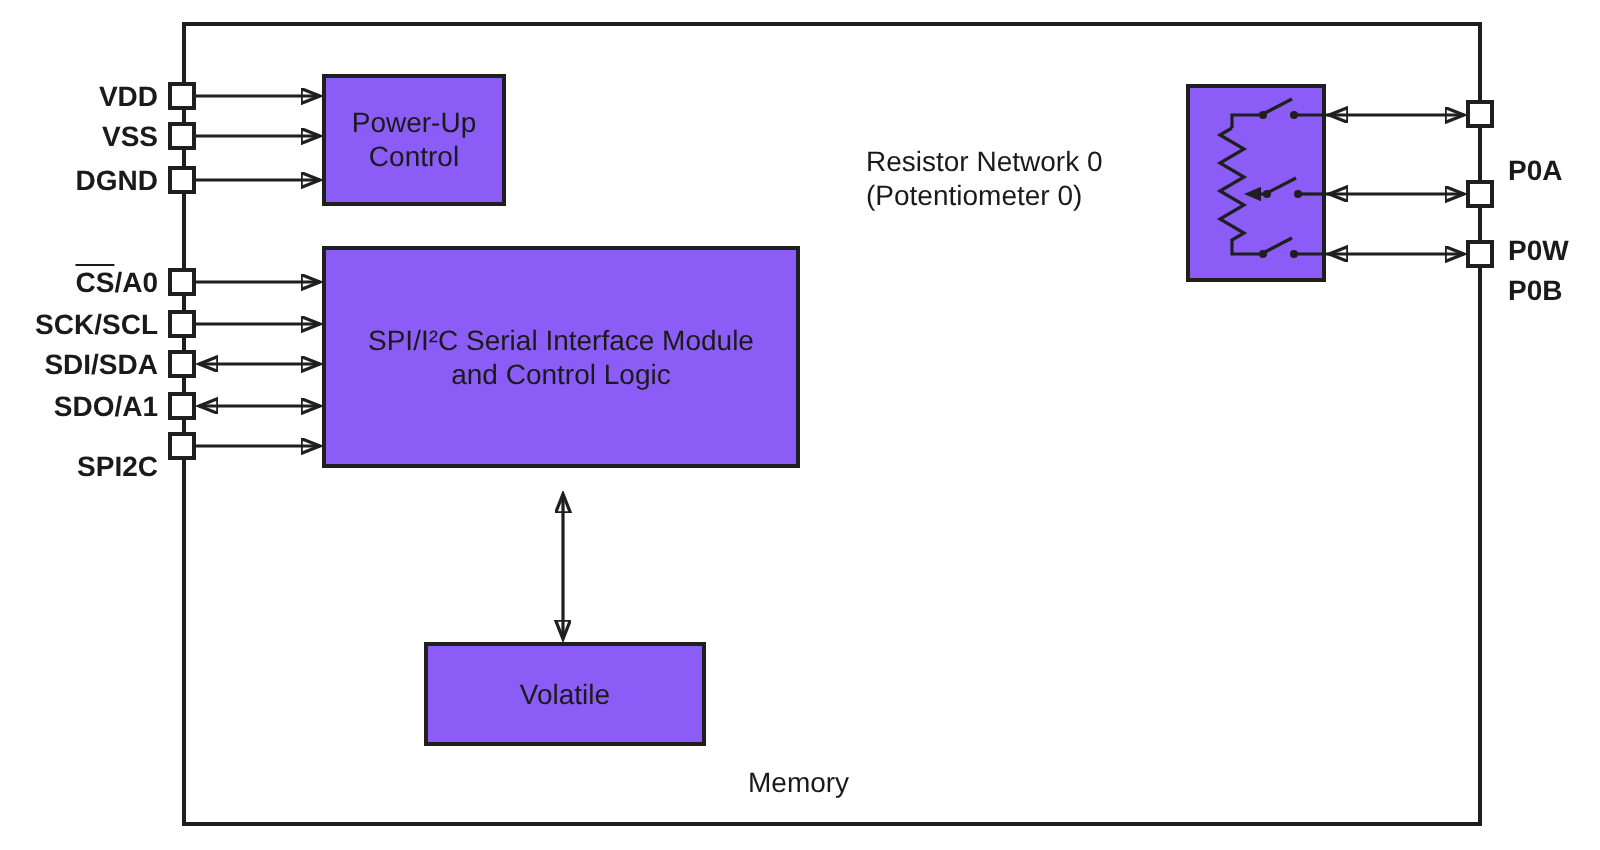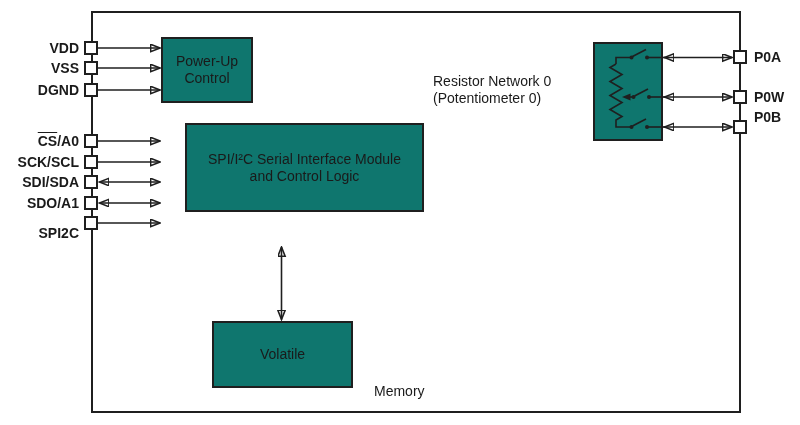--- a/index.html
+++ b/index.html
@@ -6,44 +6,44 @@
   .stage{
     position:relative;width:800px;height:425px;background:#ffffff;overflow:hidden;
     font-family:"Liberation Sans","DejaVu Sans",sans-serif;color:#1a1a1a;
     -webkit-font-smoothing:antialiased;
   }
   .outer-box{
     position:absolute;left:91px;top:11px;width:650px;height:402px;
     border:2px solid #1f1f1f;box-sizing:border-box;z-index:1;
   }
   .box{
-    position:absolute;border:2px solid #1f1f1f;box-sizing:border-box;background:#0f766e;
+    position:absolute;border:2px solid #1f1f1f;box-sizing:border-box;background:#8b5cf6;
     display:flex;align-items:center;justify-content:center;text-align:center;
     font-size:14px;line-height:17px;white-space:pre-line;z-index:2;
   }
   .box-powerup{left:161px;top:37px;width:92px;height:66px;}
-  .box-spi{left:161px;top:123px;width:239px;height:89px;margin-left:24px;}
+  .box-spi{left:161px;top:123px;width:239px;height:111px;}
   .box-resnet{left:593px;top:42px;width:70px;height:99px;}
-  .box-memory{left:212px;top:321px;width:141px;height:67px;display:flex;flex-direction:column;padding:0;}
+  .box-memory{left:212px;top:321px;width:141px;height:52px;display:flex;flex-direction:column;padding:0;}
   .mem-cell{flex:1;display:flex;align-items:center;justify-content:center;font-size:14px;}
   .mem-cell.lower{border-top:2px solid #1f1f1f;}
   .float-label{
     position:absolute;font-size:14px;line-height:16.5px;white-space:pre-line;z-index:2;
   }
   .resnet-label{left:433px;top:89px;width:168px;transform:translateY(-50%);}
   .memory-label{left:374px;top:352px;transform:translateY(-50%);margin-top:39px;}
   .pin-box{
     position:absolute;width:14px;height:14px;border:2px solid #1f1f1f;box-sizing:border-box;
     background:#ffffff;z-index:4;
   }
   .pin-label{
     position:absolute;font-size:14px;font-weight:700;transform:translateY(-50%);z-index:2;
   }
   .pin-label.left{left:8px;width:71px;text-align:right;}
-  .pin-label.right{left:754px;}
+  .pin-label.right{left:754px;margin-top:28px;}
   .ovl{text-decoration:overline;}
   .wires{position:absolute;left:0;top:0;z-index:3;}
   .wires line,.wires path{stroke:#1f1f1f;stroke-width:1.6;fill:none;}
   .wires circle,.wires polygon{fill:#1f1f1f;stroke:none;}
 </style>
 </head>
 <body>
 
 <div class="stage">
 

